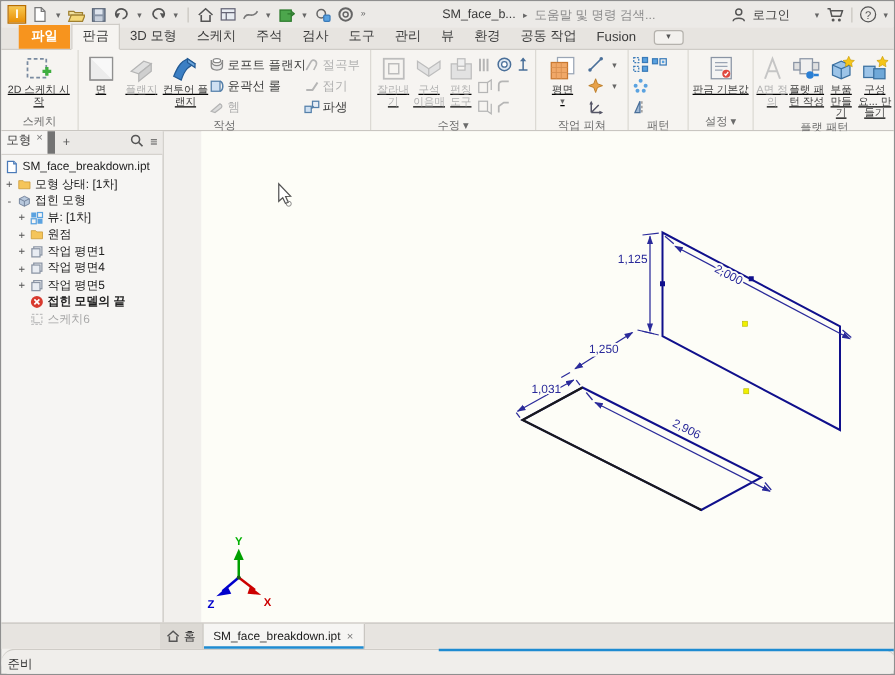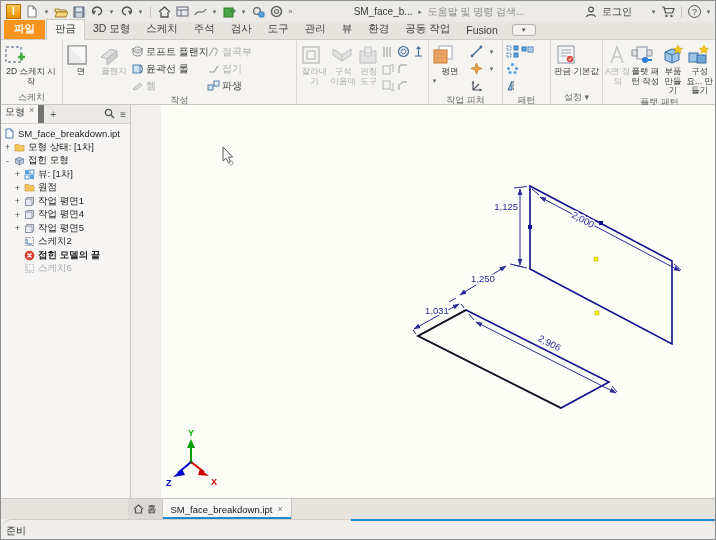--- a/index.html
+++ b/index.html
@@ -21,36 +21,36 @@
   .tb-sep { width:1px; height:12px; background:#c8c5c0; margin:0 2px; flex:0 0 auto; }
   .tb-doc { font-size:10px; color:#3a3a3a; white-space:nowrap; }
   .tb-search { font-size:10px; color:#8a8a8a; white-space:nowrap; }
   .tb-login { font-size:10px; color:#3a3a3a; white-space:nowrap; }
   .flex1 { flex:1; }
   .help-circ { width:13px; height:13px; border:1.3px solid #555; border-radius:50%;
                font-size:9px; color:#555; display:flex; align-items:center; justify-content:center; }
 
   
   .rtabs { position:absolute; left:0; top:21px; width:716px; height:18px; background:#e7e4e0;
-           display:flex; align-items:flex-end; padding-left:3px; border-bottom:1px solid #cfccc7; }
+           display:flex; align-items:flex-end; padding-left:14px; border-bottom:1px solid #cfccc7; }
   .rtab { font-size:10.5px; color:#3c3c3c; padding:2px 8px 3px; white-space:nowrap; }
   .rtab.file { background:#f7941e; color:#fff; font-weight:bold; margin-right:1px; padding:2px 10px 3px; }
   .rtab.active { background:#f6f4f1; border:1px solid #cfccc7; border-bottom:1px solid #f6f4f1;
                  margin-bottom:-1px; }
   .rtab-dd { margin-left:6px; margin-bottom:3px; width:24px; height:12px; border:1px solid #b5b2ad;
              border-radius:3px; background:#f3f1ee; font-size:7px; color:#555; text-align:center;
              line-height:10px; }
 
   
   .ribbon { position:absolute; left:0; top:39px; width:716px; height:65px; background:#f6f4f1;
             display:flex; border-bottom:1px solid #c9c6c1; }
   .rgroup { height:100%; border-right:1px solid #dcd9d4; display:flex; flex-direction:column; flex:0 0 auto; }
   .rg-body { flex:1; display:flex; align-items:flex-start; padding:2px 2px 0 2px; }
   .rg-label { height:13px; font-size:9px; color:#6b6b6b; text-align:center; line-height:12px; white-space:nowrap; }
-  .bigbtn { display:flex; flex-direction:column; padding-top:1px; }
+  .bigbtn { display:flex; flex-direction:column; align-items:center; padding-top:1px;text-decoration:underline; }
   .bb-ic { width:24px; height:24px; flex:0 0 auto; }
   .bb-ic svg { display:block; }
   .bb-label { font-size:8.5px; color:#3c3c3c; text-align:center; line-height:9.5px; white-space:pre-line; }
   .disabled .bb-label { color:#b0b0b0; }
   .smallcol { display:flex; flex-direction:column; padding-top:1px; }
   .smallrow { display:flex; align-items:center; gap:2px; height:17px; font-size:10px; color:#3c3c3c; white-space:nowrap; }
   .smallrow.disabled { color:#b0b0b0; }
   .sic { width:13px; height:13px; flex:0 0 auto; }
   .sic svg { display:block; }
   .iconcol { display:flex; flex-direction:column; padding-top:1px; }
@@ -249,20 +249,29 @@
         </div>
         <div class="bigbtn disabled" style="width:34px">
           <div class="bb-ic">
             <svg width="24" height="24">
                 <path d="M4,14 L14,6 L20,8 L10,16 Z" fill="#e0e0e0" stroke="#b5b5b5"></path>
                 <path d="M10,16 L20,8 L20,14 L10,22 Z" fill="#cfcfcf" stroke="#b5b5b5"></path>
               </svg>
           </div>
           <span class="bb-label">플랜지</span>
         </div>
+        <div class="bigbtn" style="width:38px">
+          <div class="bb-ic">
+            <svg width="24" height="24">
+                <path d="M3,18 C7,8 10,6 14,4 L20,8 C15,10 12,12 9,21 Z" fill="#3b7fc4" stroke="#235a94"></path>
+                <path d="M14,4 L20,8 L20,11 L14,7 Z" fill="#6aa5dc" stroke="#235a94"></path>
+              </svg>
+          </div>
+          <span class="bb-label">컨투어 플랜지</span>
+        </div>
         <div class="smallcol" style="width:76px">
           <div class="smallrow">
             <span class="sic">
               <svg width="13" height="13">
                   <path d="M2,3 C2,9 11,9 11,3 L11,8 C11,12 2,12 2,8 Z" fill="#e8e8e8" stroke="#888"></path>
                   <ellipse cx="6.5" cy="3.5" rx="3" ry="1.6" fill="#fff" stroke="#888"></ellipse>
                 </svg>
             </span>
             <span>로프트 플랜지</span>
           </div>
@@ -384,20 +393,21 @@
         </div>
         <div class="iconcol">
           <div class="iconcell">
             <svg width="13" height="13">
                 <path d="M3,11 h7 M6.5,2 v9" stroke="#4a6f99" stroke-width="1.2"></path>
                 <path d="M6.5,1 l-2.5,3 h5 z" fill="#4a6f99"></path>
               </svg>
           </div>
         </div>
       </div>
+      <div class="rg-label"><span>수정</span> <span>▾</span></div>
     </div>
 
     <div class="rgroup" style="width:74px">
       <div class="rg-body">
         <div class="bigbtn" style="width:38px">
           <div class="bb-ic">
             <svg width="24" height="24">
                 <rect x="8" y="3" width="13" height="13" fill="#fff" stroke="#9aa5b5"></rect>
                 <rect x="3" y="7" width="13" height="13" fill="#f0a868" stroke="#c87830"></rect>
                 <path d="M3,11 h13 M3,15 h13 M7,7 v13 M11,7 v13" stroke="#d89050" stroke-width="0.7"></path>
@@ -634,30 +644,20 @@
       </div>
       <div class="trow ind">
         <span class="exp">+</span>
         <span class="ti">
           <svg width="11" height="11">
               <rect x="3" y="1.5" width="6.5" height="6.5" fill="#fff" stroke="#8a94a4"></rect>
               <rect x="1.5" y="3" width="6.5" height="6.5" fill="#e8ecf2" stroke="#8a94a4"></rect>
             </svg>
         </span>
         <span>작업 평면5</span>
-      </div>
-      <div class="trow ind">
-        <span class="exp"></span>
-        <span class="ti">
-          <svg width="11" height="11">
-              <rect x="1.5" y="1.5" width="8" height="8" fill="none" stroke="#8a94a4" stroke-dasharray="2 1.2"></rect>
-              <path d="M3,8 h5 M3,8 v-5" stroke="#3a7ab8"></path>
-            </svg>
-        </span>
-        <span>스케치2</span>
       </div>
       <div class="trow ind">
         <span class="exp"></span>
         <span class="ti">
           <svg width="11" height="11">
               <circle cx="5.5" cy="5.5" r="4.8" fill="#d83a2e"></circle>
               <path d="M3.5,3.5 L7.5,7.5 M7.5,3.5 L3.5,7.5" stroke="#fff" stroke-width="1.3"></path>
             </svg>
         </span>
         <span style="font-weight:bold">접힌 모델의 끝</span>

